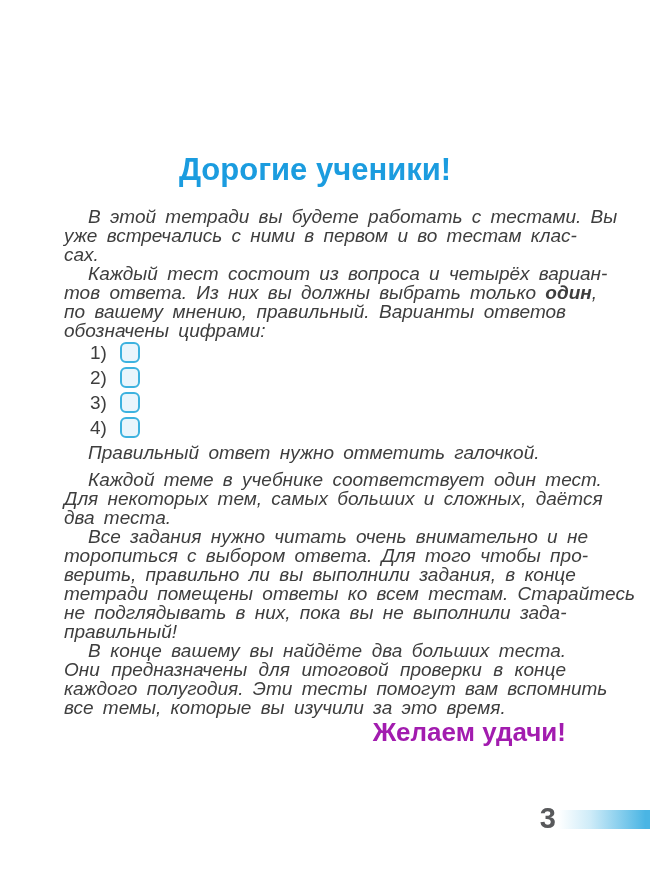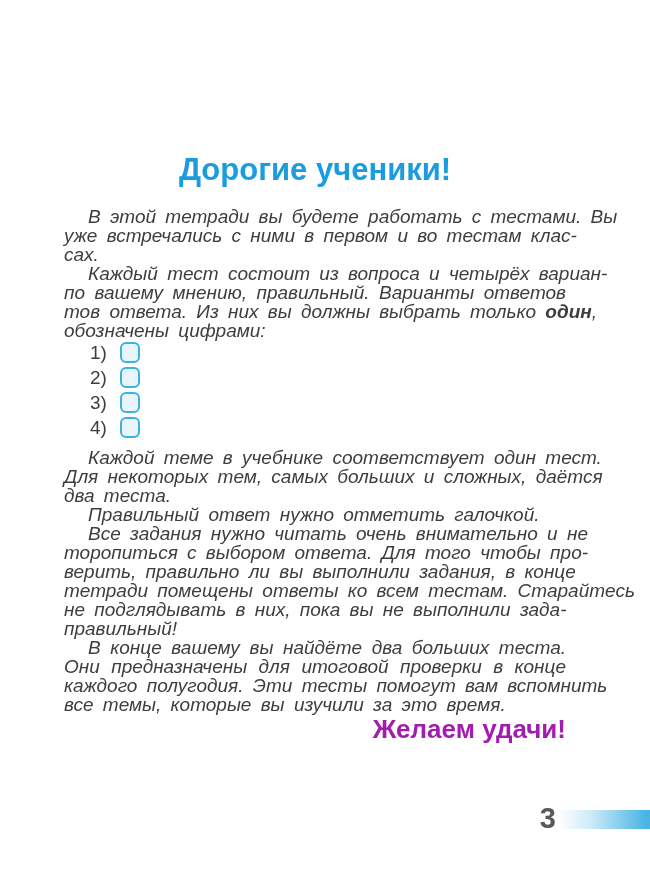--- a/index.html
+++ b/index.html
@@ -91,49 +91,49 @@
   <h1 class="page-title">Дорогие ученики!</h1>
 
   <div class="content">
       <div class="para">
         <div class="line indent"><span>В этой тетради вы будете работать с тестами. Вы</span></div>
         <div class="line"><span>уже встречались с ними в первом и во тестам клас-</span></div>
         <div class="line last"><span>сах.</span></div>
       </div>
       <div class="para">
         <div class="line indent"><span>Каждый тест состоит из вопроса и четырёх вариан-</span></div>
+        <div class="line"><span>тов ответа. Из них вы должны выбрать только </span><span class="bold">один</span><span>,</span></div>
         <div class="line"><span>по вашему мнению, правильный. Варианты ответов</span></div>
-        <div class="line"><span>тов ответа. Из них вы должны выбрать только </span><span class="bold">один</span><span>,</span></div>
         <div class="line last"><span>обозначены цифрами:</span></div>
       </div>
       <div class="options">
         <div class="option-row">
           <span class="option-label">1)</span>
           <span class="option-checkbox"></span>
         </div>
         <div class="option-row">
           <span class="option-label">2)</span>
           <span class="option-checkbox"></span>
         </div>
         <div class="option-row">
           <span class="option-label">3)</span>
           <span class="option-checkbox"></span>
         </div>
         <div class="option-row">
           <span class="option-label">4)</span>
           <span class="option-checkbox"></span>
         </div>
       </div>
+      <div class="para">
+        <div class="line last indent"><span>Правильный ответ нужно отметить галочкой.</span></div>
+      </div>
       <div class="para space-before">
         <div class="line indent"><span>Каждой теме в учебнике соответствует один тест.</span></div>
         <div class="line"><span>Для некоторых тем, самых больших и сложных, даётся</span></div>
         <div class="line last"><span>два теста.</span></div>
-      </div>
-      <div class="para">
-        <div class="line last indent"><span>Правильный ответ нужно отметить галочкой.</span></div>
       </div>
       <div class="para">
         <div class="line indent"><span>Все задания нужно читать очень внимательно и не</span></div>
         <div class="line"><span>торопиться с выбором ответа. Для того чтобы про-</span></div>
         <div class="line"><span>верить, правильно ли вы выполнили задания, в конце</span></div>
         <div class="line"><span>тетради помещены ответы ко всем тестам. Старайтесь</span></div>
         <div class="line"><span>не подглядывать в них, пока вы не выполнили зада-</span></div>
         <div class="line last"><span>правильный!</span></div>
       </div>
       <div class="para">

